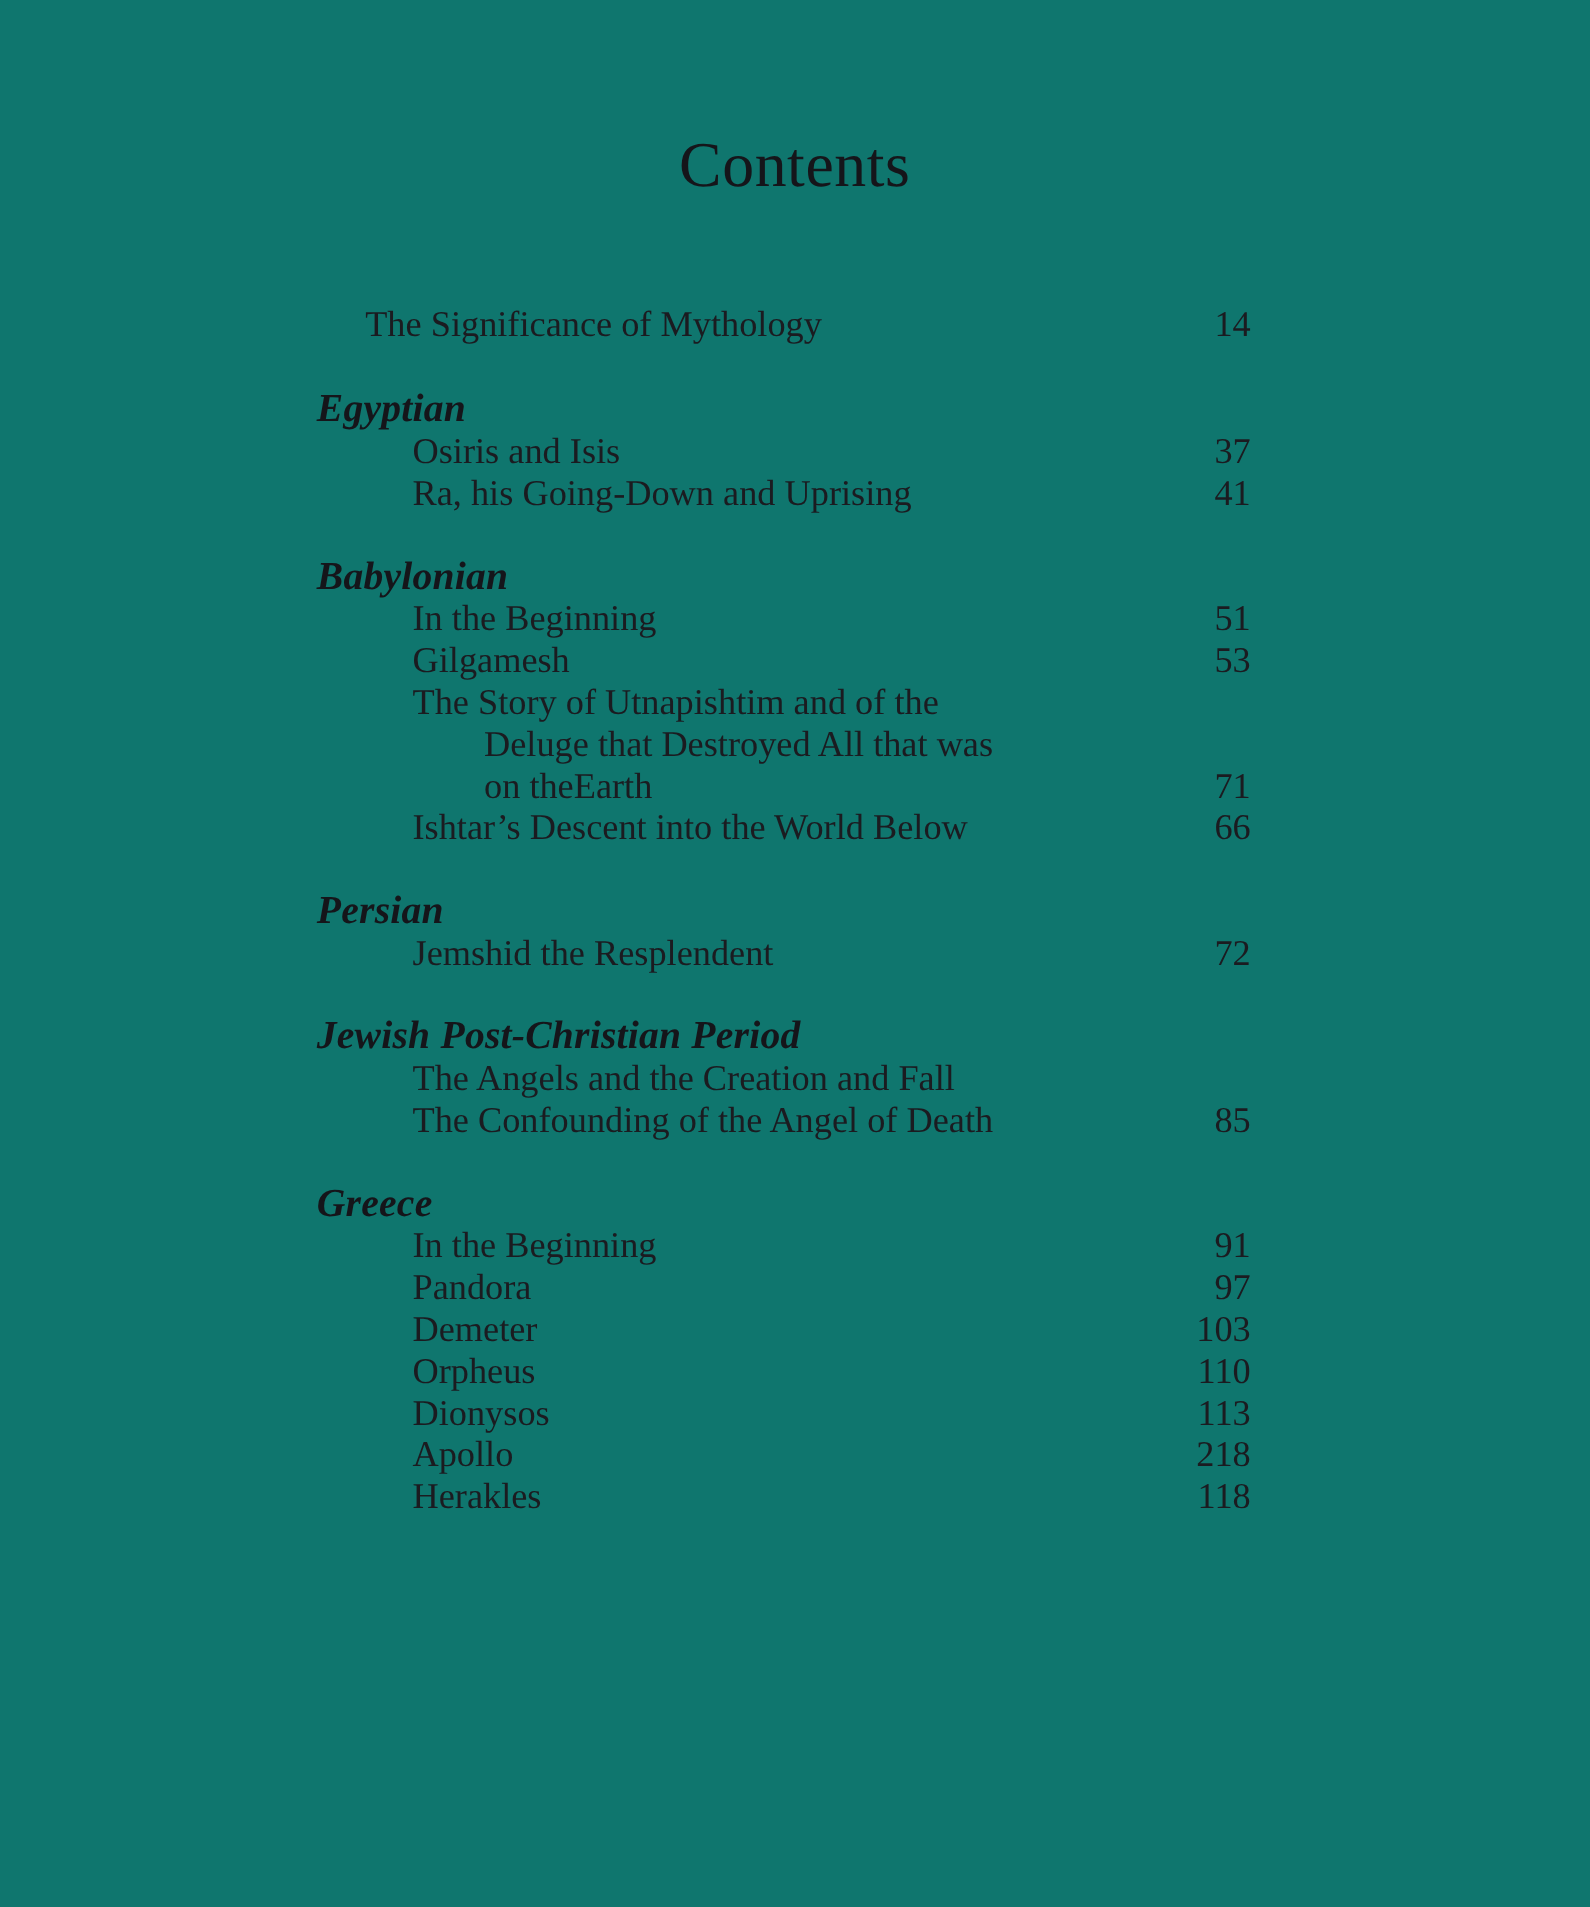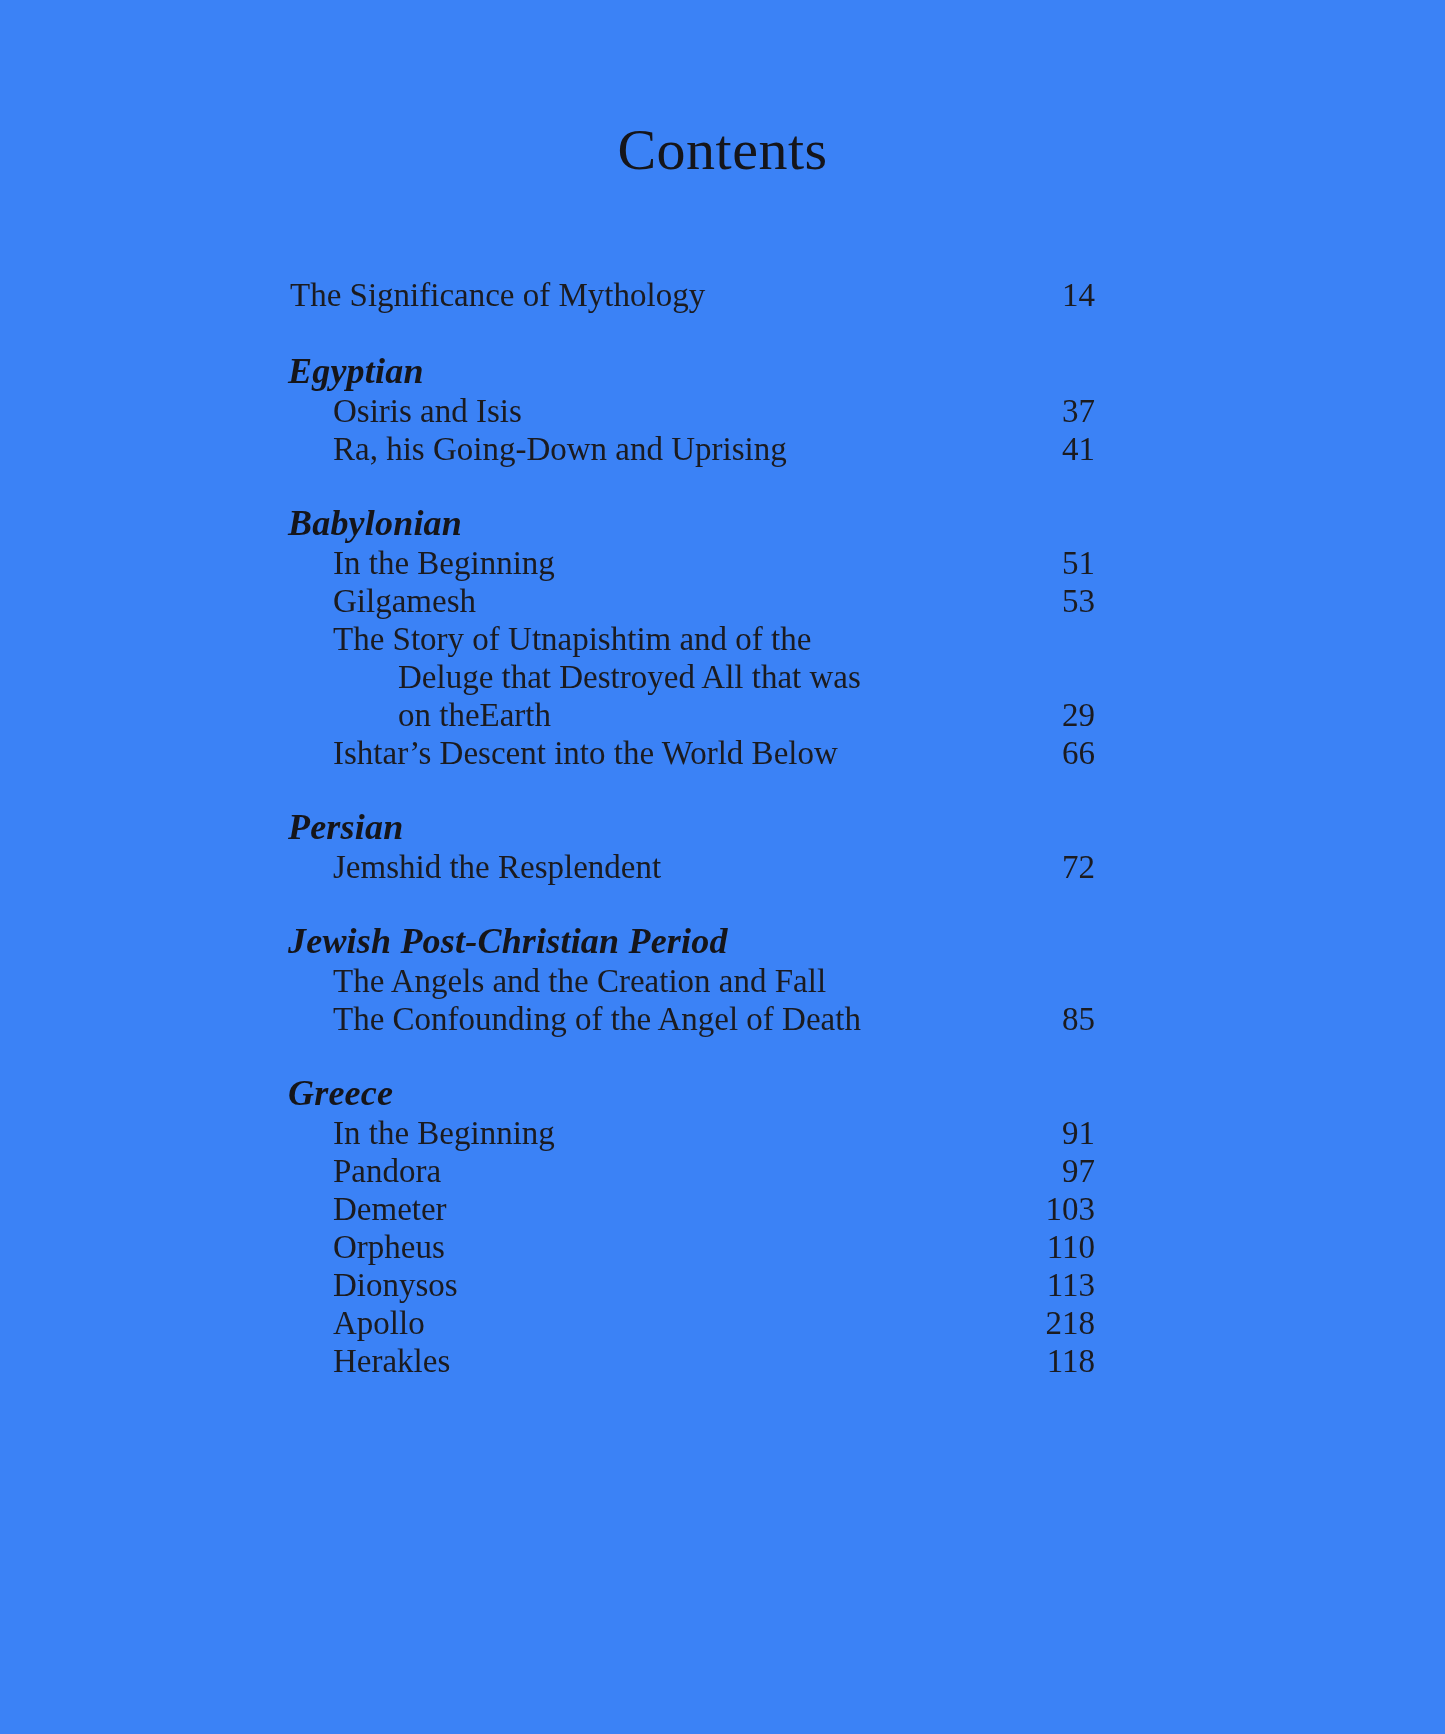--- a/index.html
+++ b/index.html
@@ -13,21 +13,21 @@
     font-family: "Liberation Serif", "DejaVu Serif", serif;
     color: #1a1a1a;
     position: relative;
     overflow: hidden;
   }
 
   .page {
     width: 1445px;
     height: 1734px;
     box-sizing: border-box;
-    background: #3b82f6;
+    background: #0f766e;
     position: relative;
   }
 
   
   .toc-title {
     text-align: center;
     font-size: 58px;
     font-weight: 400;
     letter-spacing: 0.5px;
     color: #15151a;
@@ -51,20 +51,21 @@
   }
 
   
   .row {
     position: relative;
     display: block;
     font-size: 33px;
     line-height: 38px;
     color: #1b1b20;
     min-height: 38px;
+    margin-left: 42px;
   }
 
   .row .label {
     display: block;
     padding-right: 420px;
   }
 
   .row .pageno {
     position: absolute;
     top: 0;
@@ -140,21 +141,21 @@
           <span class="pageno">53</span>
         </div>
         <div class="row level-entry">
           <span class="label">The Story of Utnapishtim and of the</span>
         </div>
         <div class="row level-cont">
           <span class="label">Deluge that Destroyed All that was</span>
         </div>
         <div class="row level-cont">
           <span class="label">on theEarth</span>
-          <span class="pageno">29</span>
+          <span class="pageno">71</span>
         </div>
         <div class="row level-entry">
           <span class="label">Ishtar’s Descent into the World Below</span>
           <span class="pageno">66</span>
         </div>
       </div>
       <div style="height: 34px;"></div>
       <div class="toc-block">
         <div class="section-head">Persian</div>
         <div class="row level-entry">

